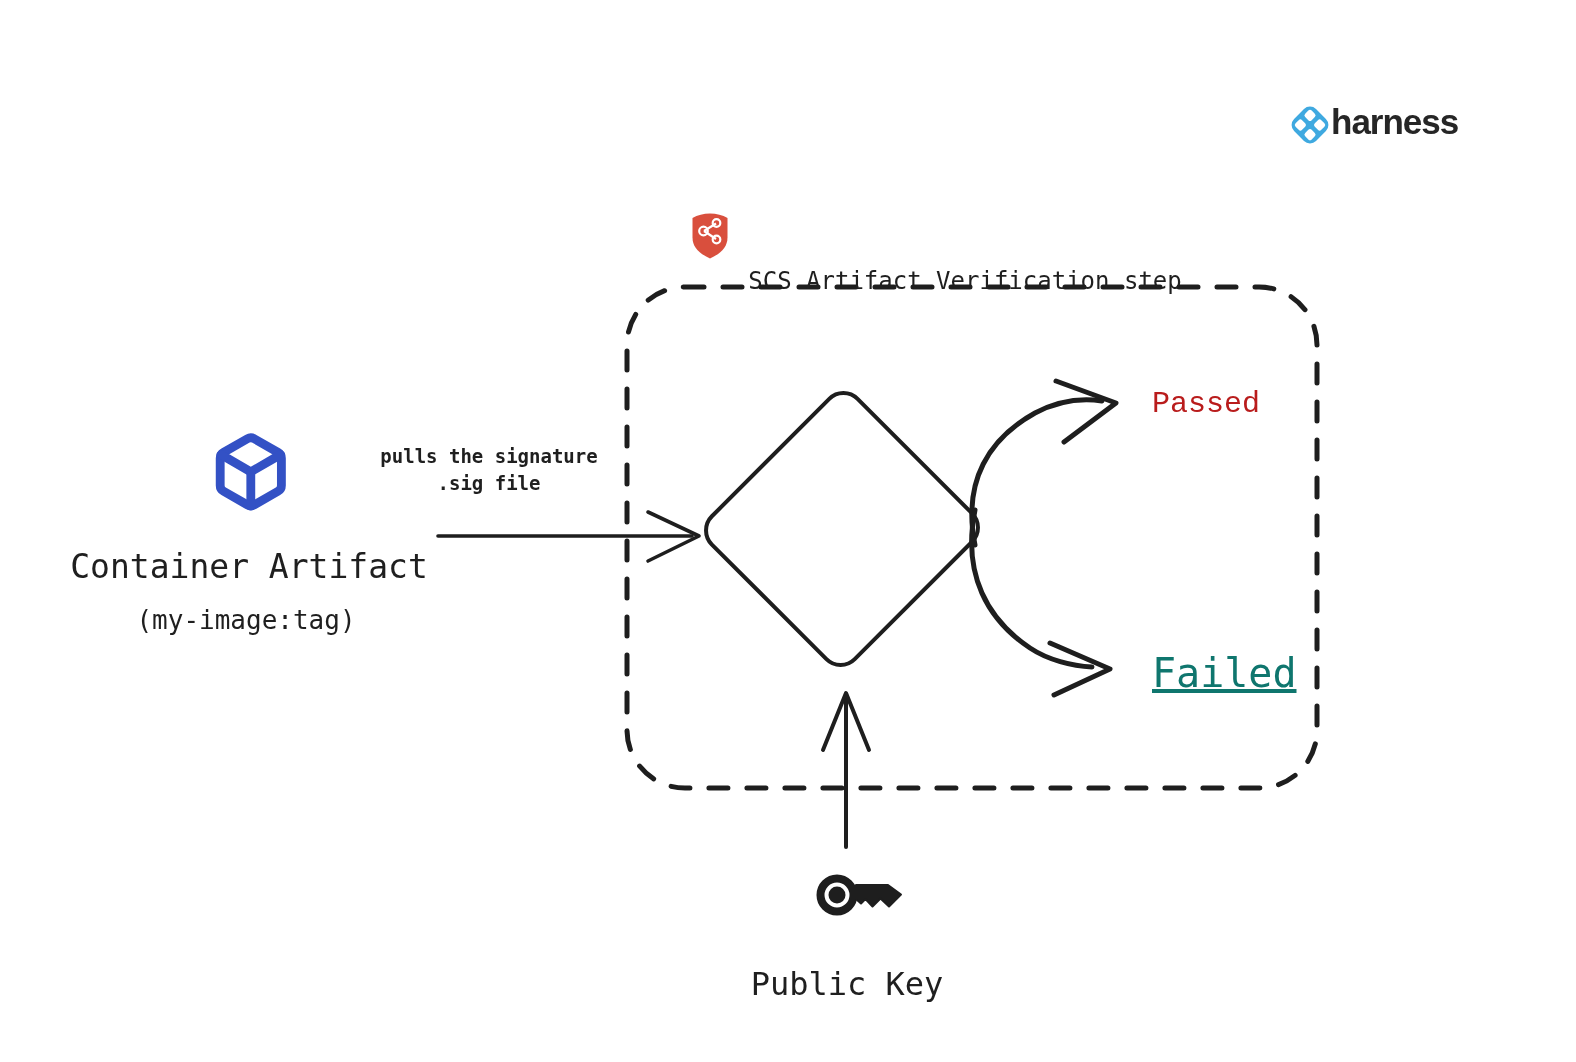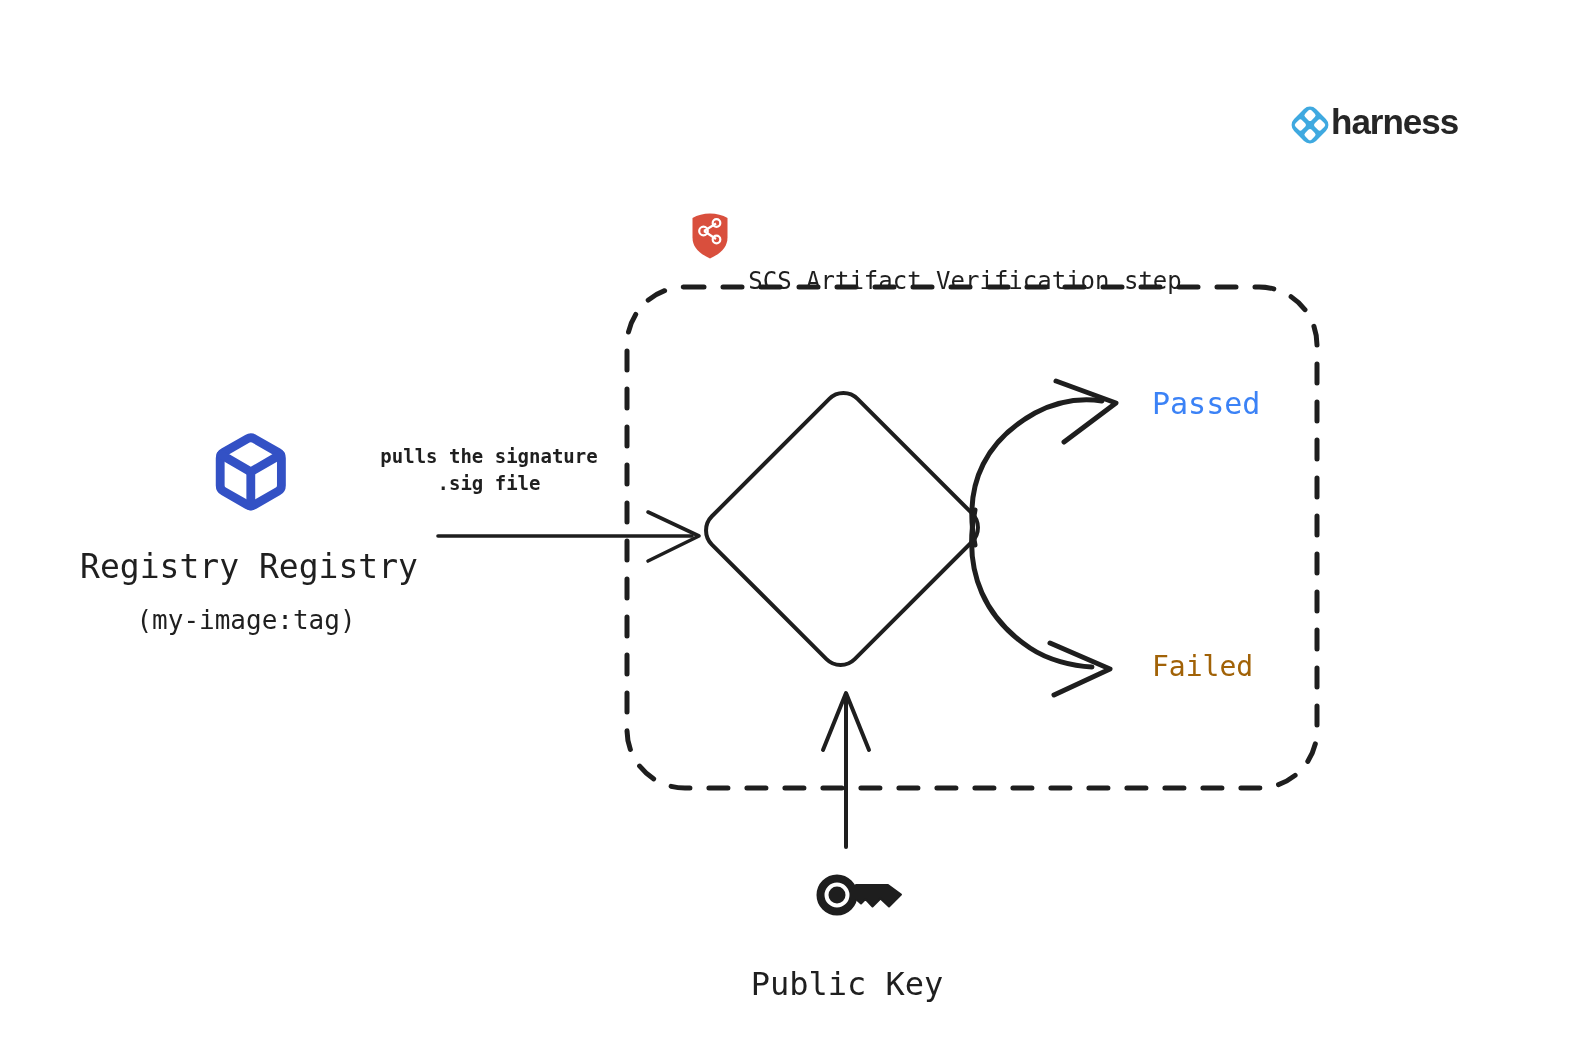--- a/index.html
+++ b/index.html
@@ -16,22 +16,22 @@
   .txt {
     position: absolute;
     white-space: pre-line;
     line-height: 1.08;
     text-align: center;
     color: #1f1f1f;
   }
   .center { transform: translateX(-50%); }
 
   .title-text    { left: 965px;  top: 221px; font-size: 24px; margin-top: 48px; }
-  .passed-text   { left: 1152px; top: 388px; font-size: 30px; color: #3b82f6; }
-  .failed-text   { left: 1152px; top: 652px; font-size: 28px; color: #a16207; }
+  .passed-text   { left: 1152px; top: 388px; font-size: 30px; color: #b91c1c; font-family: Liberation Mono, monospace; }
+  .failed-text   { left: 1152px; top: 652px; font-size: 40px; color: #0f766e; text-decoration: underline; }
   .diamond-text  { left: 842px;  top: 493px; font-size: 25px; line-height: 35px; }
   .registry-text { left: 249px;  top: 549px; font-size: 33px; }
   .imagetag-text { left: 246px;  top: 606px; font-size: 26px; text-align: center; }
   .pull-text     { left: 489px;  top: 443px; font-size: 19px; line-height: 27px; font-weight: bold; }
   .pubkey-text   { left: 847px;  top: 935px; font-size: 32px; margin-top: 32px; }
 
   .wordmark {
     position: absolute;
     left: 1331px; top: 103px;
     font-family: "Liberation Sans", sans-serif;
@@ -112,21 +112,21 @@
 
   <div class="wordmark">harness</div>
 
   <div class="txt title-text center">SCS Artifact Verification step</div>
 
 
   <div class="txt passed-text">Passed</div>
 
   <div class="txt failed-text">Failed</div>
 
-  <div class="txt registry-text center">Registry Registry</div>
+  <div class="txt registry-text center">Container Artifact</div>
 
   <div class="txt imagetag-text center">(my-image:tag)</div>
 
   <div class="txt pull-text center">pulls the signature
 .sig file</div>
 
   <div class="txt pubkey-text center">Public Key</div>
 </div>
 
 </body></html>

